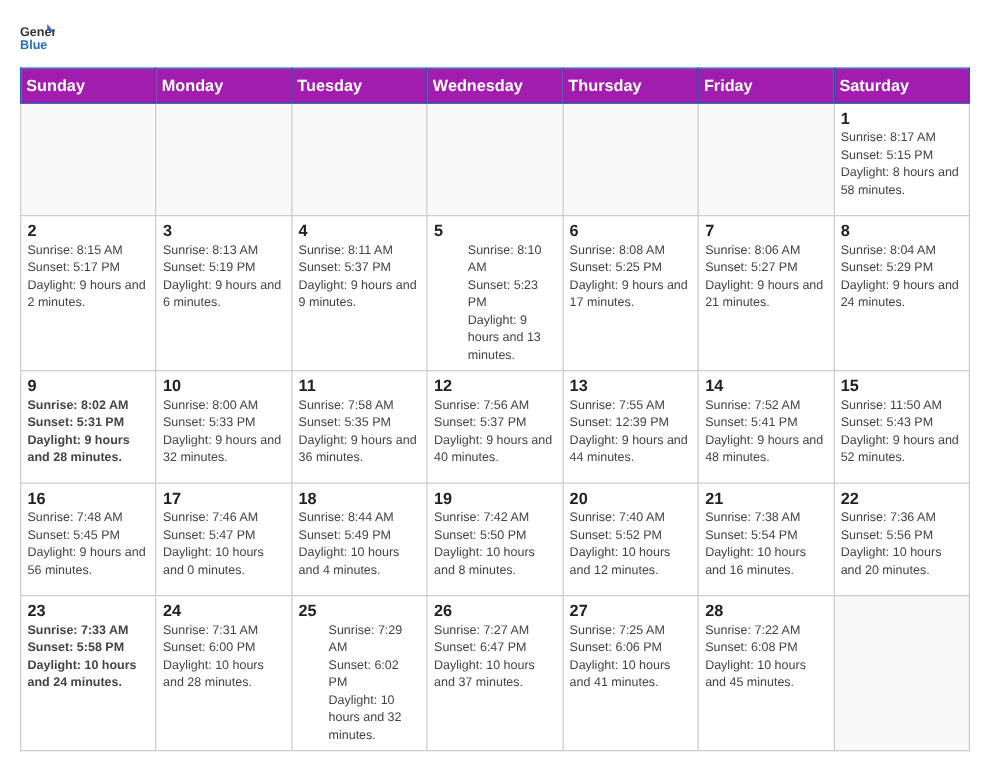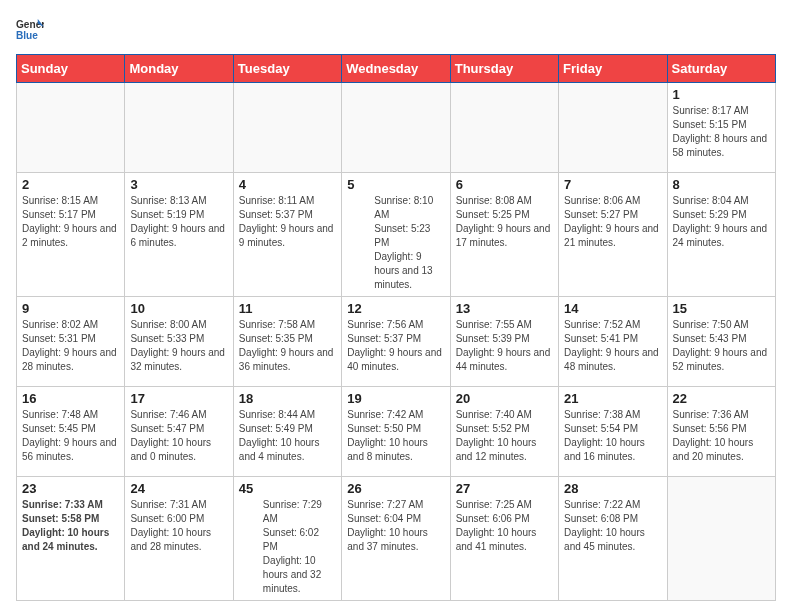--- a/index.html
+++ b/index.html
@@ -38,21 +38,21 @@
       font-size: 16px;
       color: #444;
       margin-top: 2px;
     }
     .calendar-table {
       width: 100%;
       border-collapse: collapse;
       table-layout: fixed;
     }
     .calendar-table th {
-      background: #ef4444;
+      background: #a21caf;
       color: #fff;
       padding: 6px 4px;
       font-size: 13px;
       font-weight: bold;
       text-align: left;
       border: 1px solid #1a5aaa;
     }
     .calendar-table td {
       border: 1px solid #ccc;
       vertical-align: top;
@@ -162,21 +162,21 @@
         <td>
           <span class="day-number">8</span>
           <div class="day-info" style="white-space: pre-line;">Sunrise: 8:04 AM
 Sunset: 5:29 PM
 Daylight: 9 hours and 24 minutes.</div>
         </td>
       </tr>
       <tr>
         <td>
           <span class="day-number">9</span>
-          <div class="day-info" style="white-space: pre-line;">Sunrise: 8:02 AM
+          <div class="day-info" style="white-space: pre-line; font-weight: bold;">Sunrise: 8:02 AM
 Sunset: 5:31 PM
 Daylight: 9 hours and 28 minutes.</div>
         </td>
         <td>
           <span class="day-number">10</span>
           <div class="day-info" style="white-space: pre-line;">Sunrise: 8:00 AM
 Sunset: 5:33 PM
 Daylight: 9 hours and 32 minutes.</div>
         </td>
         <td>
@@ -187,32 +187,32 @@
         </td>
         <td>
           <span class="day-number">12</span>
           <div class="day-info" style="white-space: pre-line;">Sunrise: 7:56 AM
 Sunset: 5:37 PM
 Daylight: 9 hours and 40 minutes.</div>
         </td>
         <td>
           <span class="day-number">13</span>
           <div class="day-info" style="white-space: pre-line;">Sunrise: 7:55 AM
-Sunset: 5:39 PM
+Sunset: 12:39 PM
 Daylight: 9 hours and 44 minutes.</div>
         </td>
         <td>
           <span class="day-number">14</span>
           <div class="day-info" style="white-space: pre-line;">Sunrise: 7:52 AM
 Sunset: 5:41 PM
 Daylight: 9 hours and 48 minutes.</div>
         </td>
         <td>
           <span class="day-number">15</span>
-          <div class="day-info" style="white-space: pre-line;">Sunrise: 7:50 AM
+          <div class="day-info" style="white-space: pre-line;">Sunrise: 11:50 AM
 Sunset: 5:43 PM
 Daylight: 9 hours and 52 minutes.</div>
         </td>
       </tr>
       <tr>
         <td>
           <span class="day-number">16</span>
           <div class="day-info" style="white-space: pre-line;">Sunrise: 7:48 AM
 Sunset: 5:45 PM
 Daylight: 9 hours and 56 minutes.</div>
@@ -261,29 +261,29 @@
 Sunset: 5:58 PM
 Daylight: 10 hours and 24 minutes.</div>
         </td>
         <td>
           <span class="day-number">24</span>
           <div class="day-info" style="white-space: pre-line;">Sunrise: 7:31 AM
 Sunset: 6:00 PM
 Daylight: 10 hours and 28 minutes.</div>
         </td>
         <td>
-          <span class="day-number">45</span>
+          <span class="day-number">25</span>
           <div class="day-info" style="white-space: pre-line; margin-left: 24px;">Sunrise: 7:29 AM
 Sunset: 6:02 PM
 Daylight: 10 hours and 32 minutes.</div>
         </td>
         <td>
           <span class="day-number">26</span>
           <div class="day-info" style="white-space: pre-line;">Sunrise: 7:27 AM
-Sunset: 6:04 PM
+Sunset: 6:47 PM
 Daylight: 10 hours and 37 minutes.</div>
         </td>
         <td>
           <span class="day-number">27</span>
           <div class="day-info" style="white-space: pre-line;">Sunrise: 7:25 AM
 Sunset: 6:06 PM
 Daylight: 10 hours and 41 minutes.</div>
         </td>
         <td>
           <span class="day-number">28</span>

